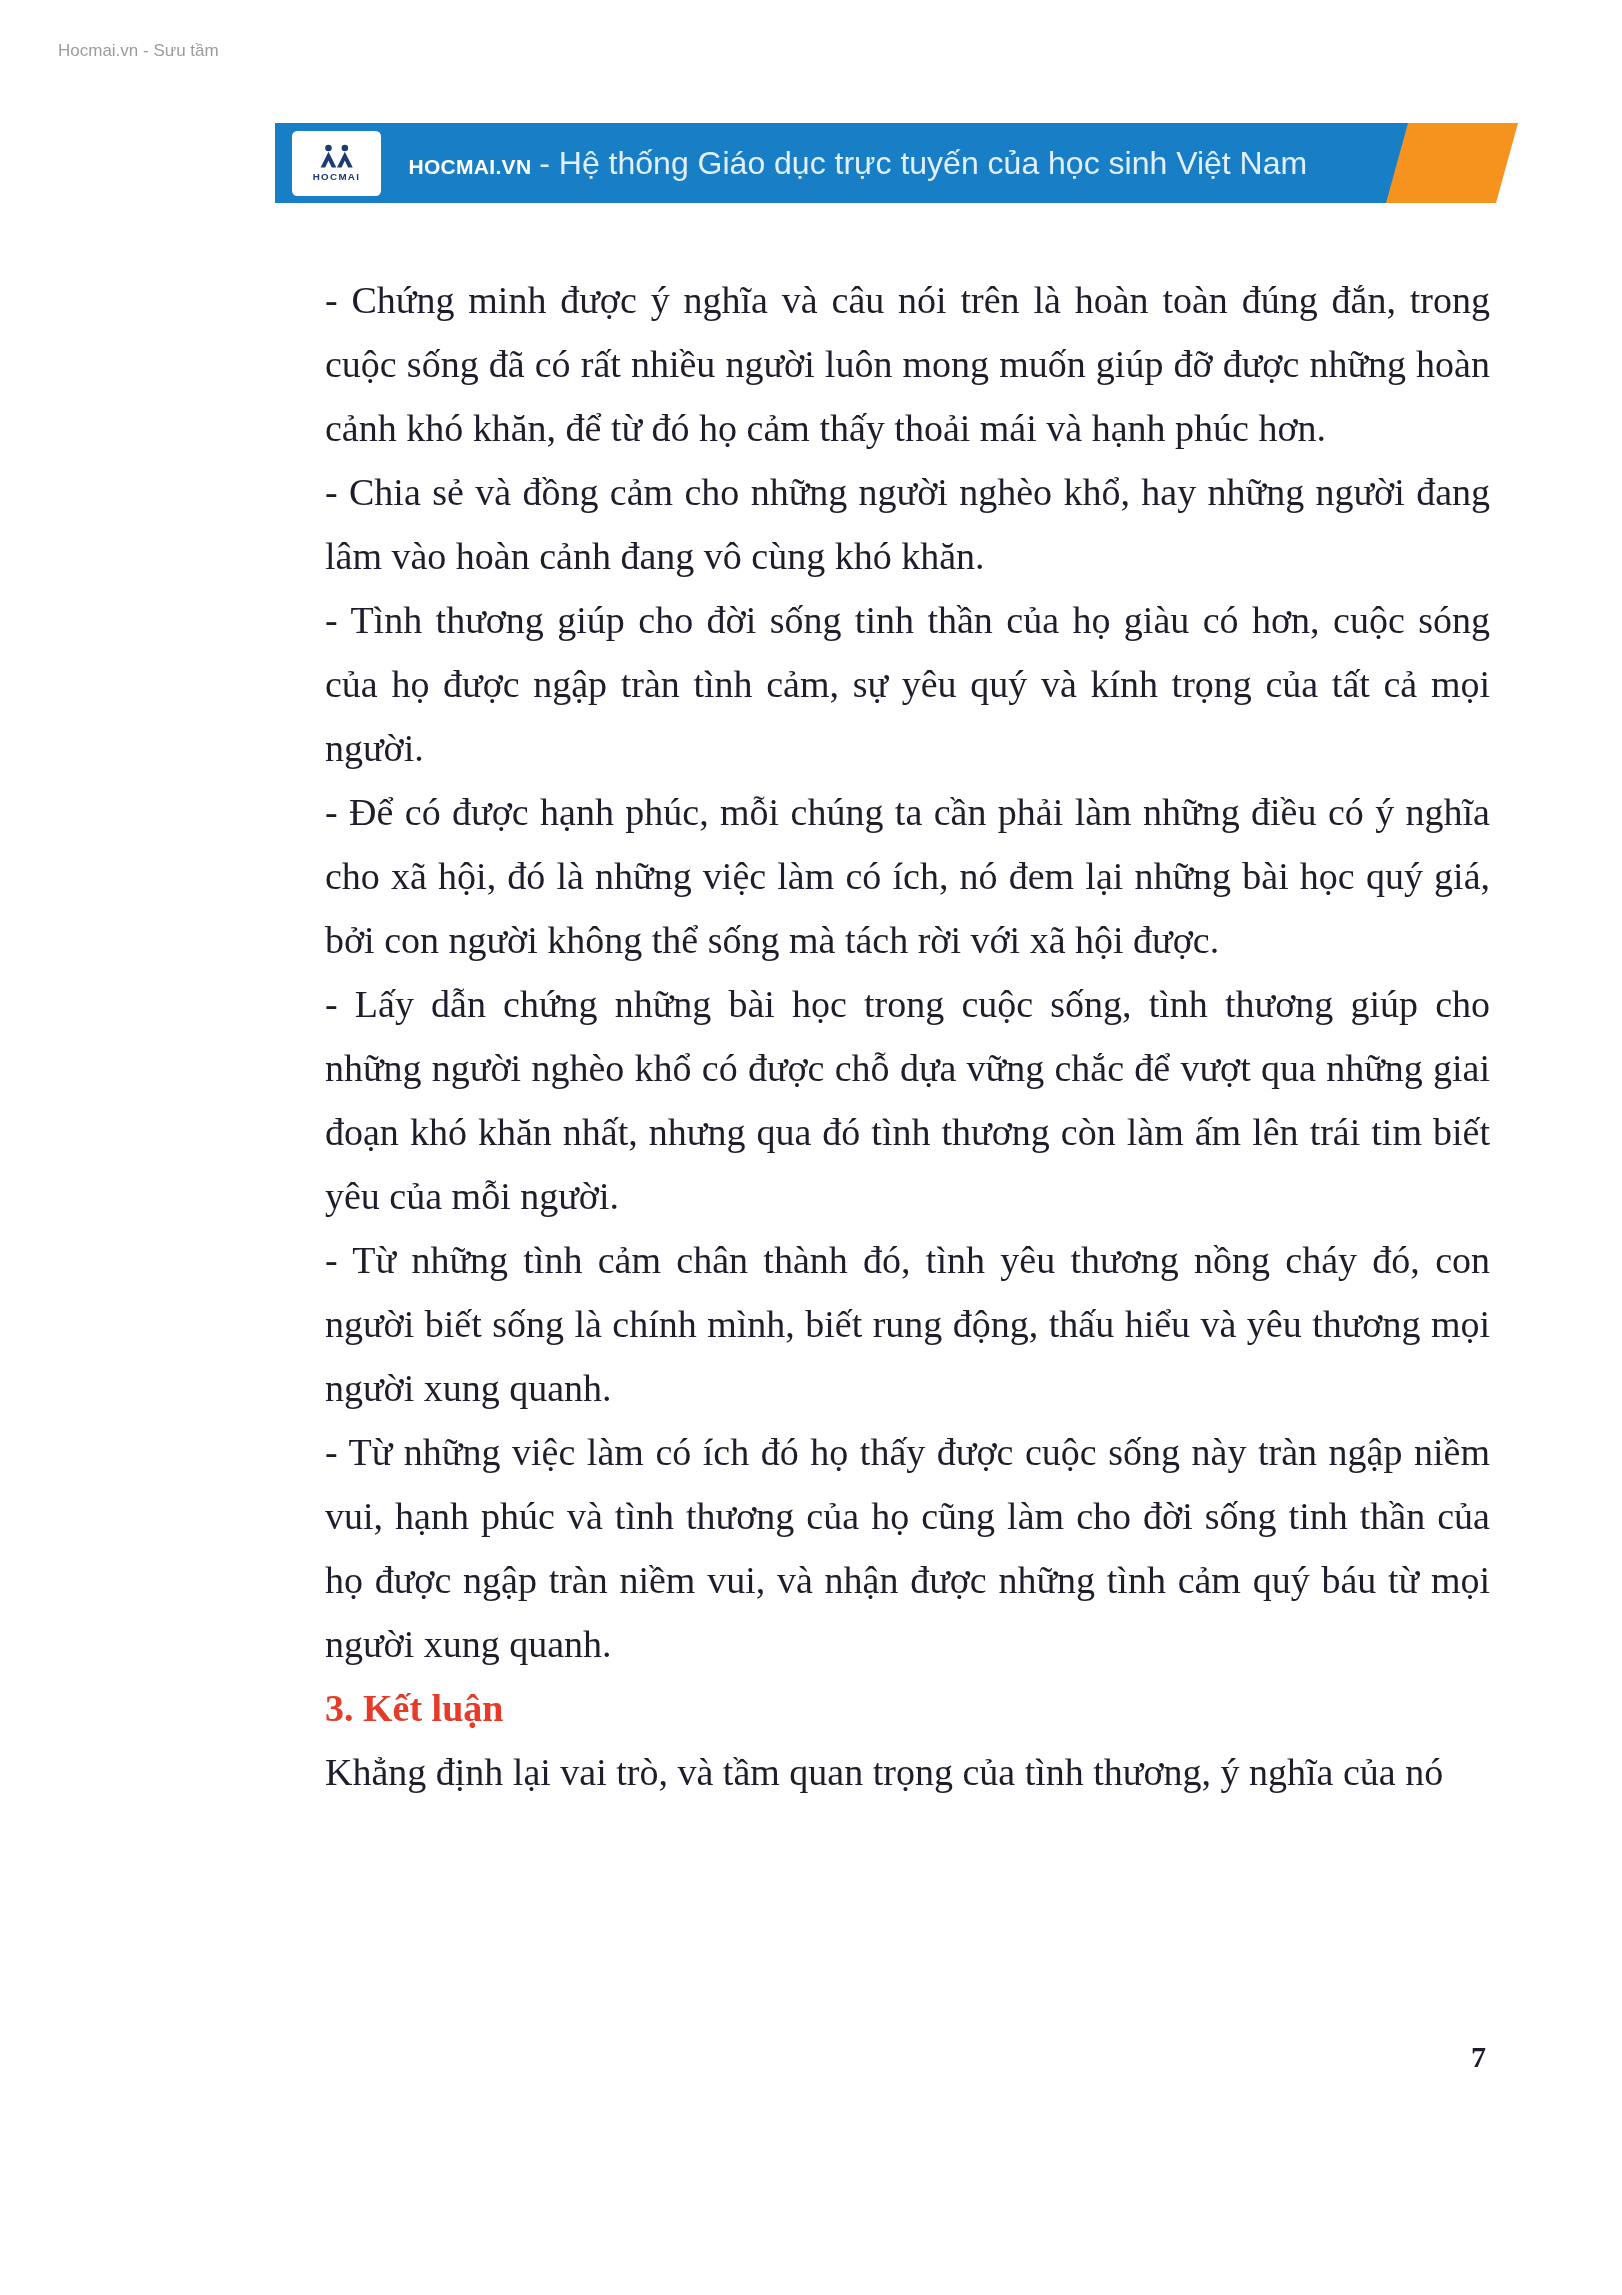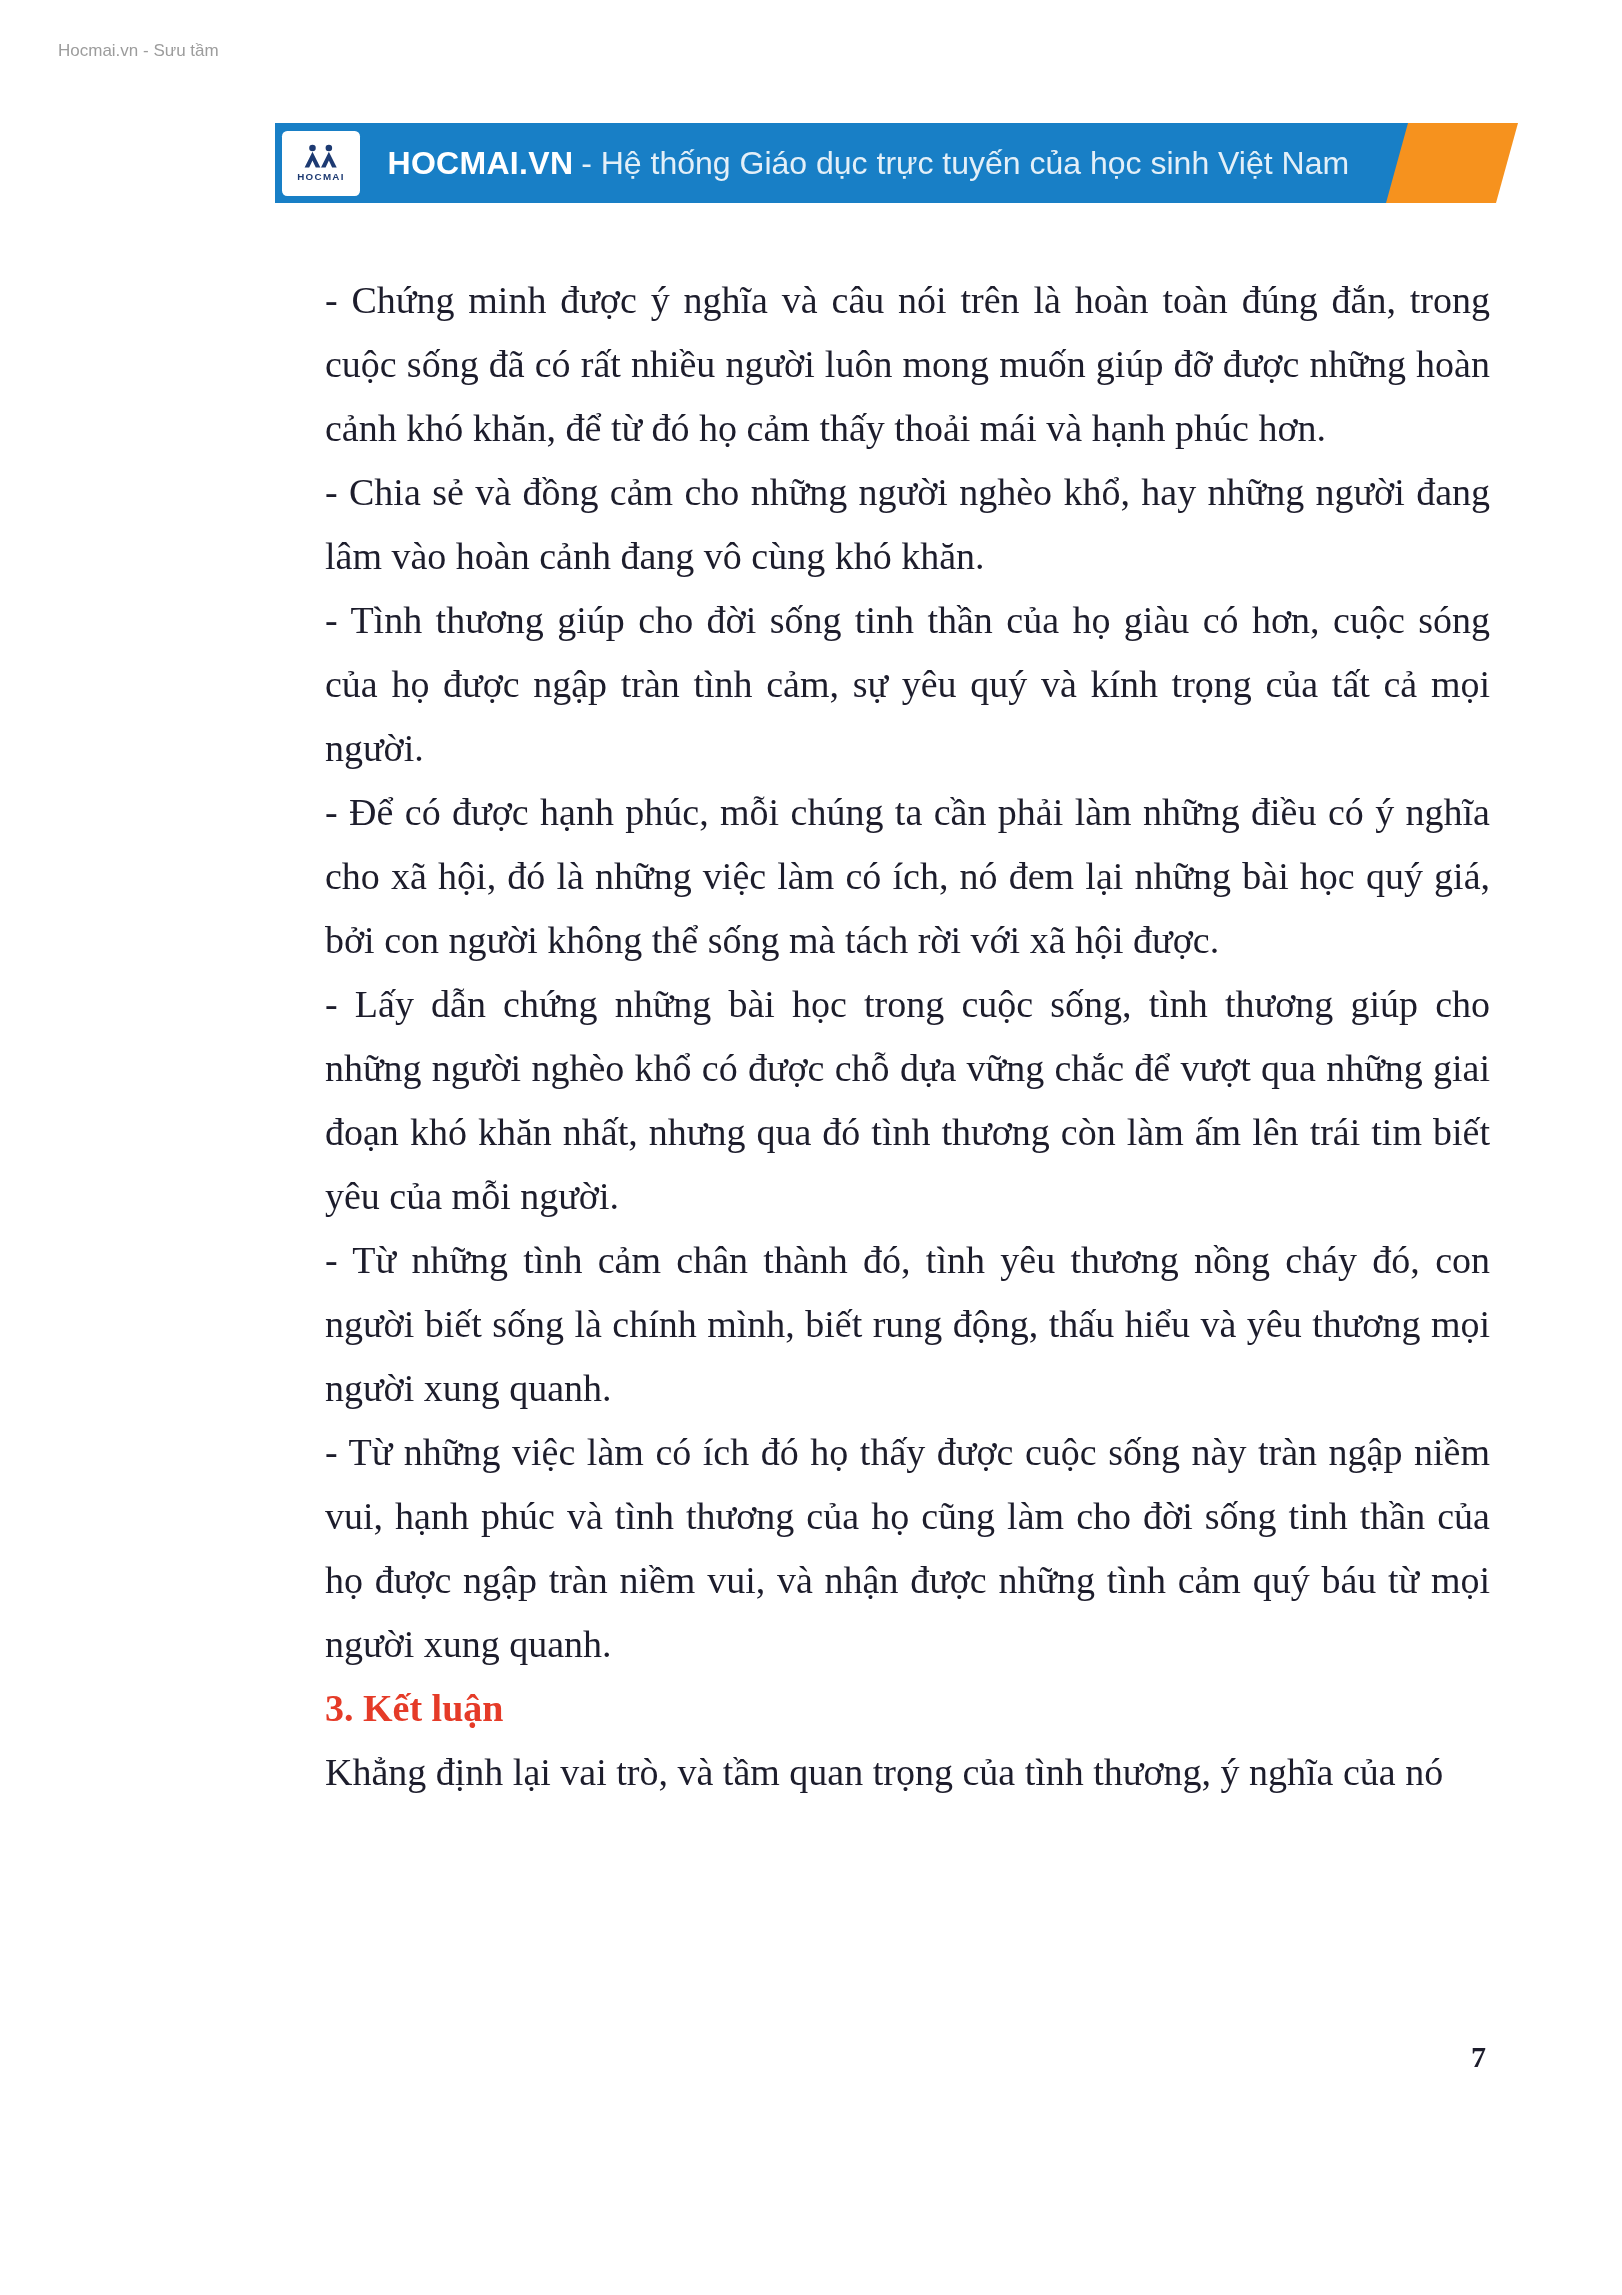--- a/index.html
+++ b/index.html
@@ -24,37 +24,37 @@
     background:#f6921e;
     clip-path:polygon(22px 0, 222px 0, 200px 100%, 0 100%);
   }
   .banner-blue {
     position:absolute; left:0; top:0; width:1133px; height:100%;
     background:#187fc6;
     clip-path:polygon(0 0, 1133px 0, 1111px 100%, 0 100%);
     display:flex; align-items:center;
   }
   .logo-box {
-    width:78px; height:65px; margin-left:7px;
+    width:89px; height:65px; margin-left:17px;
     background:#ffffff; border-radius:5.2px;
     display:flex; flex-direction:column; align-items:center; justify-content:center;
     flex:0 0 auto;
   }
   .logo-mark { display:block; }
   .logo-text {
     font-family:"Liberation Sans","DejaVu Sans",sans-serif;
     font-size:9.8px; font-weight:bold; letter-spacing:1.3px; color:#1d3a72;
     margin-top:2.6px;
   }
   .banner-title {
     margin-left:27.5px;
     font-family:"Liberation Sans","DejaVu Sans",sans-serif;
     white-space:nowrap;
   }
-  .brand { font-size:32px; font-weight:bold; color:#ffffff; letter-spacing:0.3px; }
+  .brand { font-size:21px; font-weight:bold; color:#ffffff; letter-spacing:0.3px; }
   .tagline { font-size:32px; font-weight:normal; color:rgba(255,255,255,0.88); margin-left:7.9px; }
   .content {
     position:absolute; left:325px; top:268px; width:1165px;
     font-size:38px; line-height:64px;
     text-align:justify; color:#1d1d2c;
   }
   .content p { margin:0; }
   .heading-red { color:#e53b28; font-weight:bold; }
   .page-number {
     position:absolute; right:137px; top:2040px;

